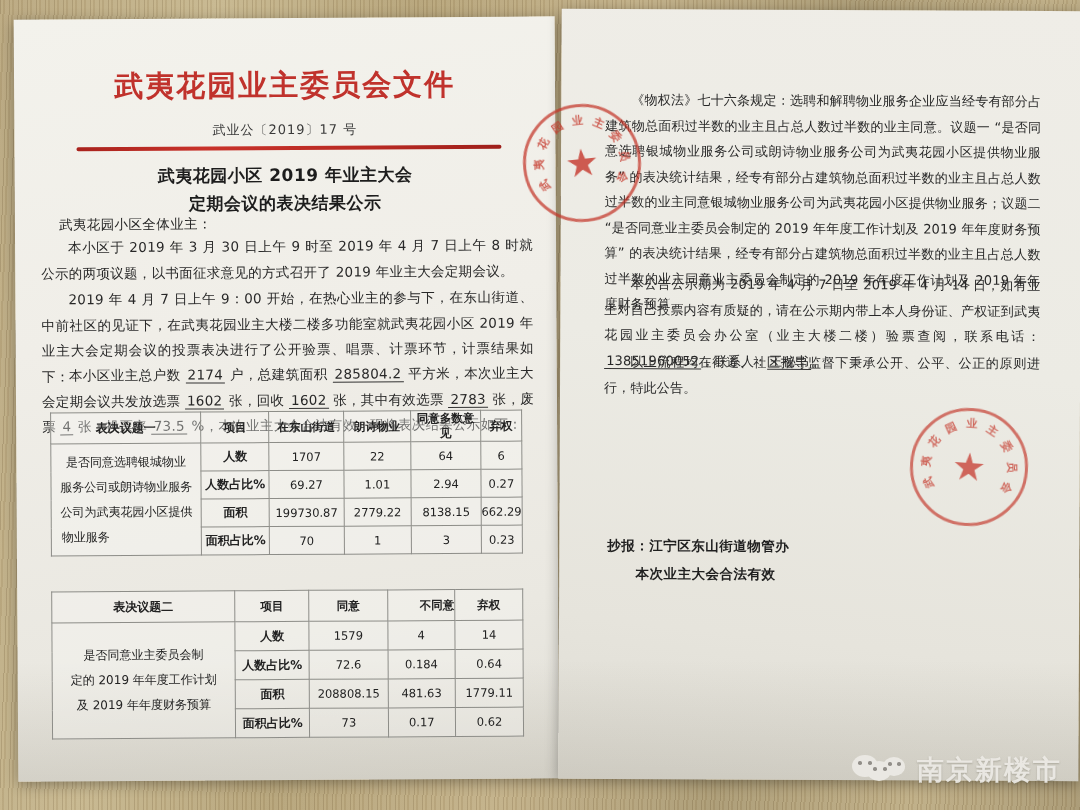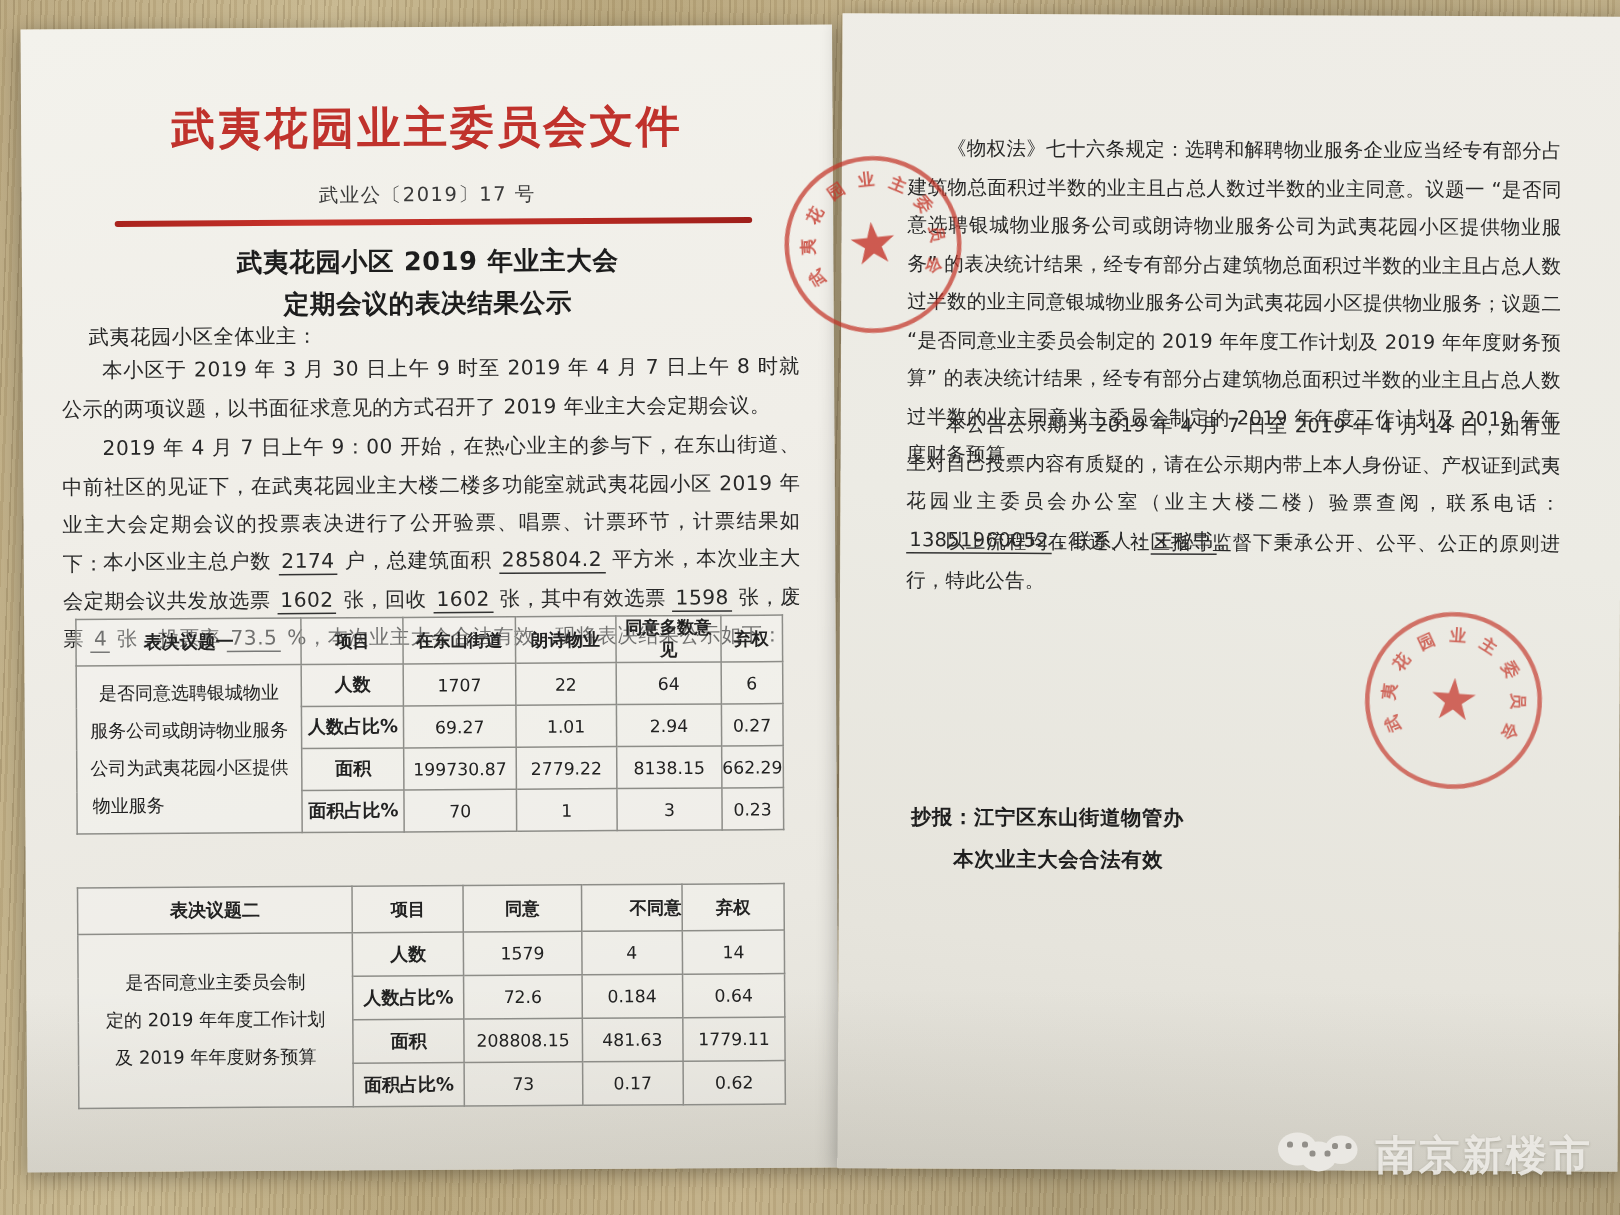--- a/index.html
+++ b/index.html
@@ -231,21 +231,21 @@
         <div>定期会议的表决结果公示</div>
       </div>
 
       <div class="salutation">武夷花园小区全体业主：</div>
 
       <div class="para" style="left:26px; width:492px; top:216px;">本小区于 2019 年 3 月 30 日上午 9 时至 2019 年 4 月 7 日上午 8 时就公示的两项议题，以书面征求意见的方式召开了 2019 年业主大会定期会议。</div>
 
       <div class="para" style="left:26px; width:492px; top:268px;">2019 年 4 月 7 日上午 9：00 开始，在热心业主的参与下，在东山街道、中前社区的见证下，在武夷花园业主大楼二楼多功能室就武夷花园小区 2019 年业主大会定期会议的投票表决进行了公开验票、唱票、计票环节，计票结果如下：</div>
 
       <div class="para" style="left:26px; width:492px; top:344px;">
-        <span>本小区业主总户数 </span><span class="u">2174</span><span> 户，总建筑面积 </span><span class="u">285804.2</span><span> 平方米，本次业主大会定期会议共发放选票 </span><span class="u">1602</span><span> 张，回收 </span><span class="u">1602</span><span> 张，其中有效选票 </span><span class="u">1598</span><span> 张，废票 </span><span class="u">4</span><span> 张，投票率 </span><span class="u">73.5</span><span> %，本次业主大会合法有效。现将表决结果公示如下：</span>
+        <span>本小区业主总户数 </span><span class="u">2174</span><span> 户，总建筑面积 </span><span class="u">285804.2</span><span> 平方米，本次业主大会定期会议共发放选票 </span><span class="u">1602</span><span> 张，回收 </span><span class="u">1602</span><span> 张，其中有效选票 </span><span class="u">2783</span><span> 张，废票 </span><span class="u">4</span><span> 张，投票率 </span><span class="u">73.5</span><span> %，本次业主大会合法有效。现将表决结果公示如下：</span>
       </div>
 
       <table class="vtable" id="table-1" style="left:34px; top:393px; width:472px;">
         <tbody>
             <tr>
           <th class="topic hd" style="width:150px; height:29px;">表决议题一</th>
           <th style="width:70px;">项目</th>
           <th style="width:74px;">在东山街道</th>
           <th style="width:68px;">朗诗物业</th>
           <th style="width:70px;">同意多数意见</th>

